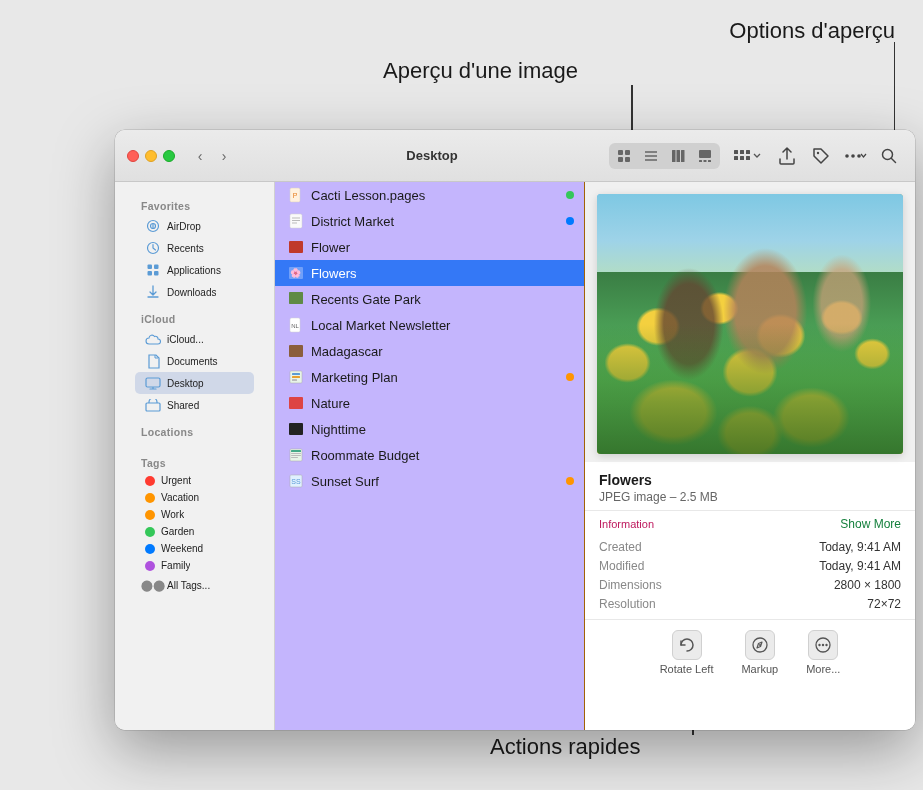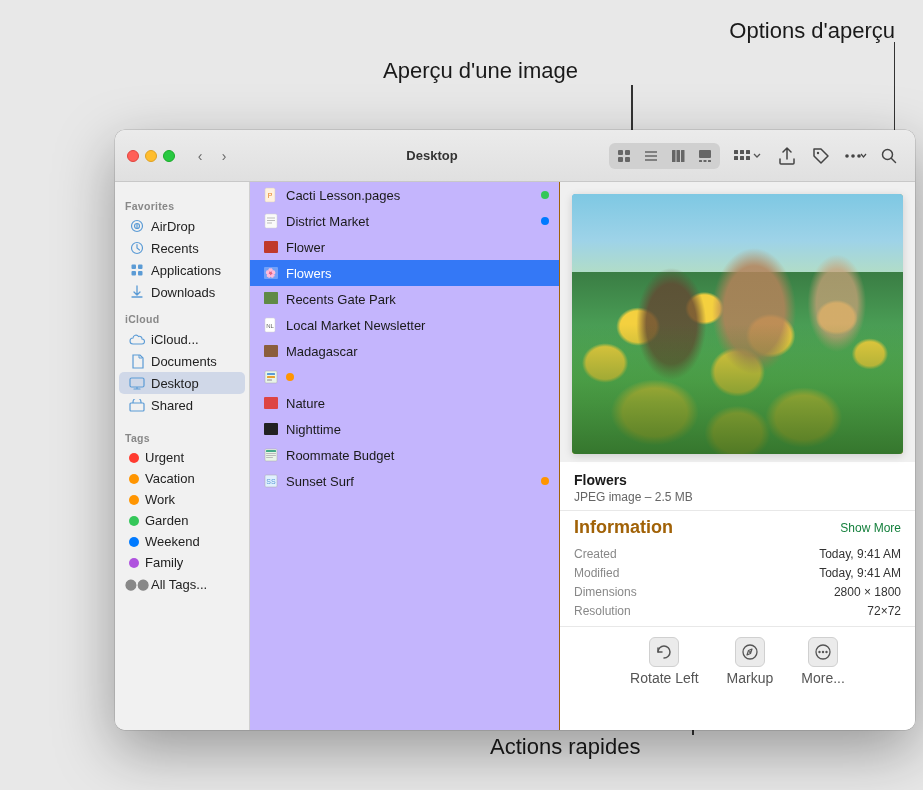--- a/index.html
+++ b/index.html
@@ -155,25 +155,25 @@
 
     
     .content-area {
       display: flex;
       flex: 1;
       overflow: hidden;
     }
 
     
     .sidebar {
-      width: 135px;
+      width: 160px;
       background: rgba(240,240,240,0.95);
       border-right: 1px solid #d0d0d0;
       overflow-y: auto;
-      padding: 8px 0;
+      padding: 8px 16px;
       flex-shrink: 0;
     }
 
     .sidebar::-webkit-scrollbar { width: 0; }
 
     .sidebar-section-header {
       font-size: 10.5px;
       font-weight: 600;
       color: #888;
       padding: 10px 10px 3px 10px;
@@ -198,21 +198,21 @@
       width: 16px;
       height: 16px;
       display: flex;
       align-items: center;
       justify-content: center;
       flex-shrink: 0;
       font-size: 13px;
     }
 
     .sidebar-label {
-      font-size: 13px;
+      font-size: 10px;
       white-space: nowrap;
       overflow: hidden;
       text-overflow: ellipsis;
     }
 
     
     .tag-dot {
       width: 10px;
       height: 10px;
       border-radius: 50%;
@@ -370,23 +370,23 @@
     }
 
     .info-header {
       display: flex;
       justify-content: space-between;
       align-items: center;
       margin-bottom: 6px;
     }
 
     .info-title {
-      font-size: 18px;
-      font-weight: 700;
-      color: #a16207;
+      font-size: 11px;
+      font-weight: 400;
+      color: #be185d;
     }
 
     .show-more-btn {
       font-size: 12px;
       color: #15803d;
       background: none;
       border: none;
       cursor: pointer;
     }
 
@@ -434,21 +434,21 @@
       background: #ebebeb;
       border-radius: 6px;
       display: flex;
       align-items: center;
       justify-content: center;
       font-size: 15px;
       border: 0.5px solid #d0d0d0;
     }
 
     .quick-action-label {
-      font-size: 14px;
+      font-size: 11px;
       color: #555;
     }
 
     
     .outer-label {
       position: absolute;
       font-size: 22px;
       color: #1a1a1a;
       font-weight: 400;
       white-space: nowrap;
@@ -647,20 +647,21 @@
         <div class="sidebar-item">
           <div class="sidebar-icon">
             <svg width="16" height="13" viewBox="0 0 16 13" fill="none">
                 <rect x="1" y="4" width="14" height="8" rx="1" stroke="#5b9bd5" stroke-width="1.2"></rect>
                 <path d="M4 4V3a4 4 0 018 0v1" stroke="#5b9bd5" stroke-width="1.2"></path>
               </svg>
           </div>
           <span class="sidebar-label">Shared</span>
         </div>
 
+        <div class="sidebar-section-header">Locations</div>
 
         <div class="sidebar-section-header" style="margin-top:6px;">Tags</div>
 
         <div class="sidebar-item">
           <div class="tag-dot" style="background:#ff3b30;"></div>
           <span class="sidebar-label">Urgent</span>
         </div>
         <div class="sidebar-item">
           <div class="tag-dot" style="background:#ff9500;"></div>
           <span class="sidebar-label">Vacation</span>
@@ -764,20 +765,21 @@
 
         <div class="file-row">
           <div class="file-icon">
             <svg width="16" height="16" viewBox="0 0 16 16">
                 <rect x="2" y="2" width="12" height="12" rx="1" fill="#e8f4e8" stroke="#aaa" stroke-width="0.5"></rect>
                 <rect x="4" y="4" width="8" height="2" rx="0.5" fill="#5b9bd5"></rect>
                 <rect x="4" y="7" width="8" height="2" rx="0.5" fill="#e8a030"></rect>
                 <rect x="4" y="10" width="5" height="2" rx="0.5" fill="#bbb"></rect>
               </svg>
           </div>
+          <span class="file-name">Marketing Plan</span>
           <div class="file-indicator" style="background:#ff9500;"></div>
         </div>
 
         <div class="file-row">
           <div class="file-icon">
             <svg width="16" height="14" viewBox="0 0 16 14">
                 <rect x="1" y="1" width="14" height="12" rx="1" fill="#d44"></rect>
               </svg>
           </div>
           <span class="file-name">Nature</span>

